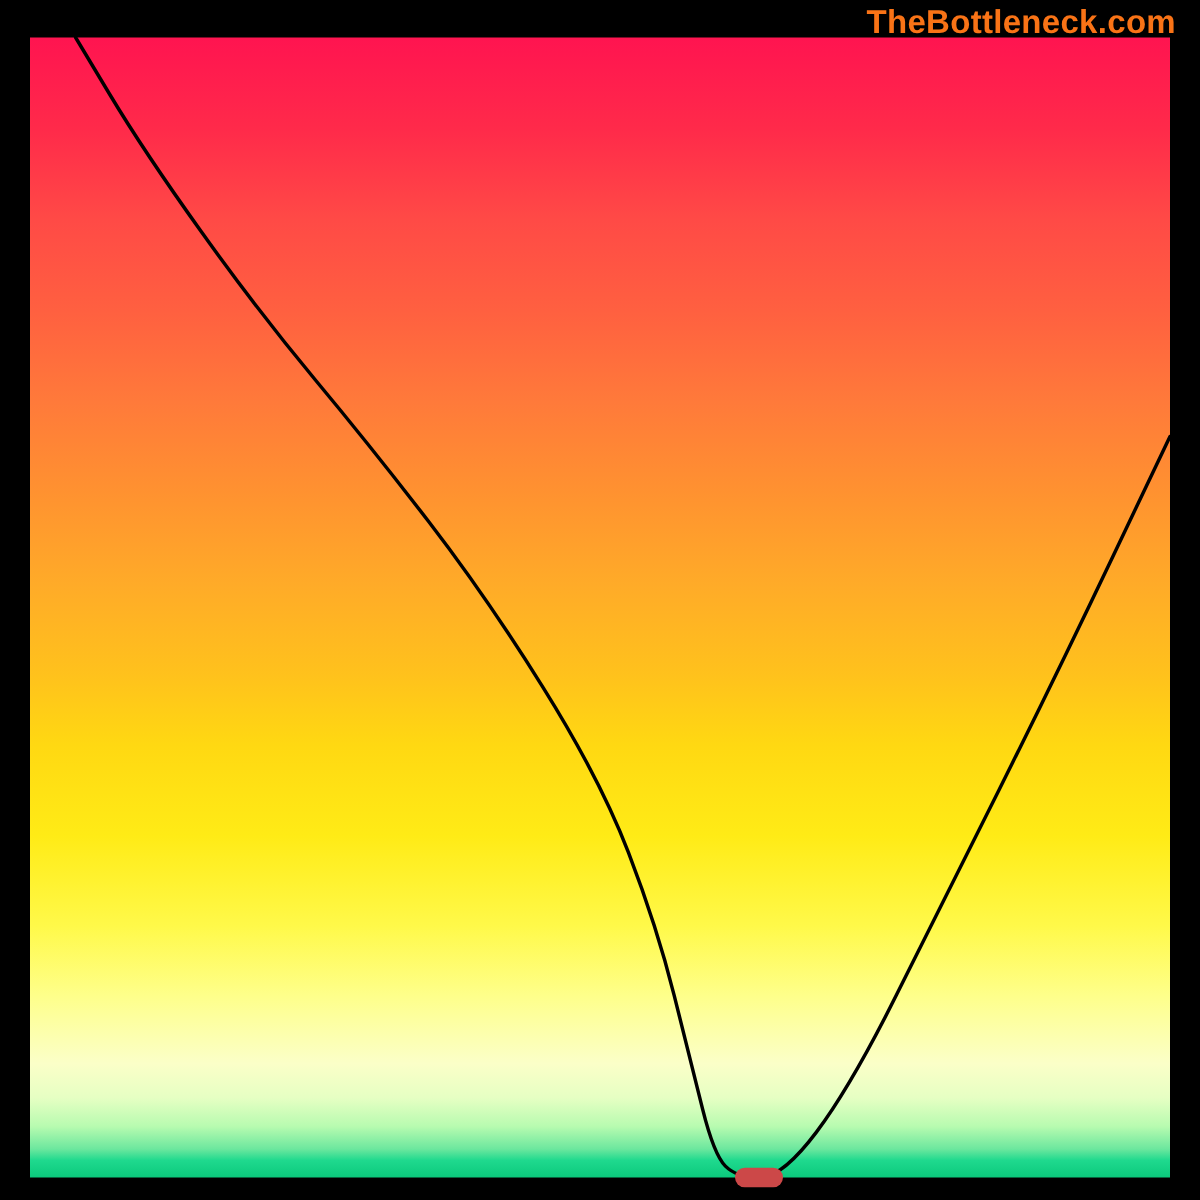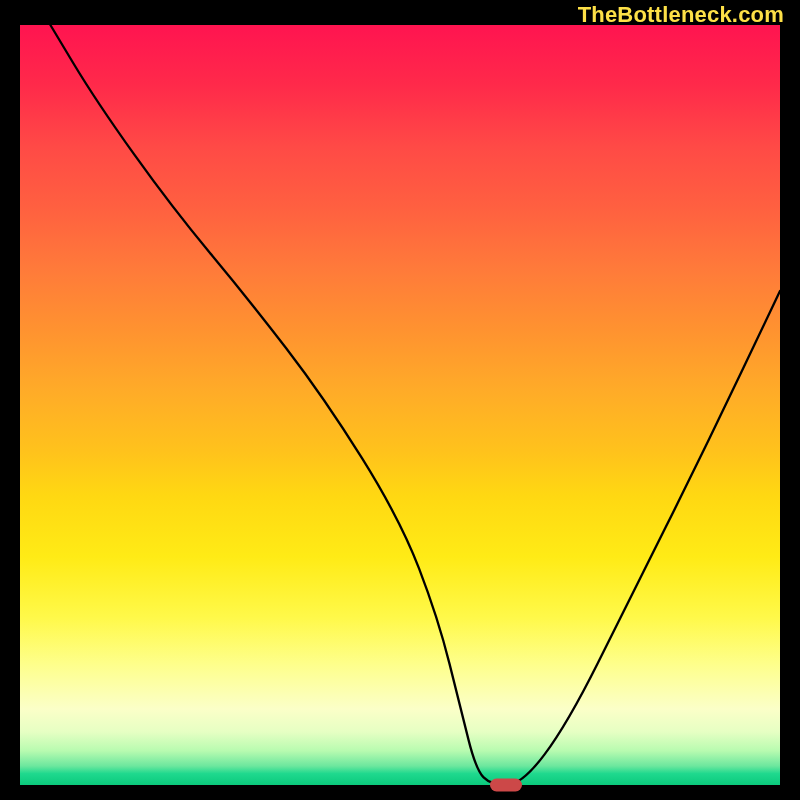--- a/index.html
+++ b/index.html
@@ -61,21 +61,21 @@
     height: 760px;
     overflow: visible;
   }
   .watermark {
     position: absolute;
     top: 2px;
     right: 16px;
     font-family: Arial, Helvetica, sans-serif;
     font-size: 22px;
     font-weight: 600;
-    color: #fde047;
+    color: #f97316;
     letter-spacing: 0.2px;
   }
 </style>
 </head>
 <body>
 
 <div class="frame">
   <div class="watermark">TheBottleneck.com</div>
 
   <div class="plot">

